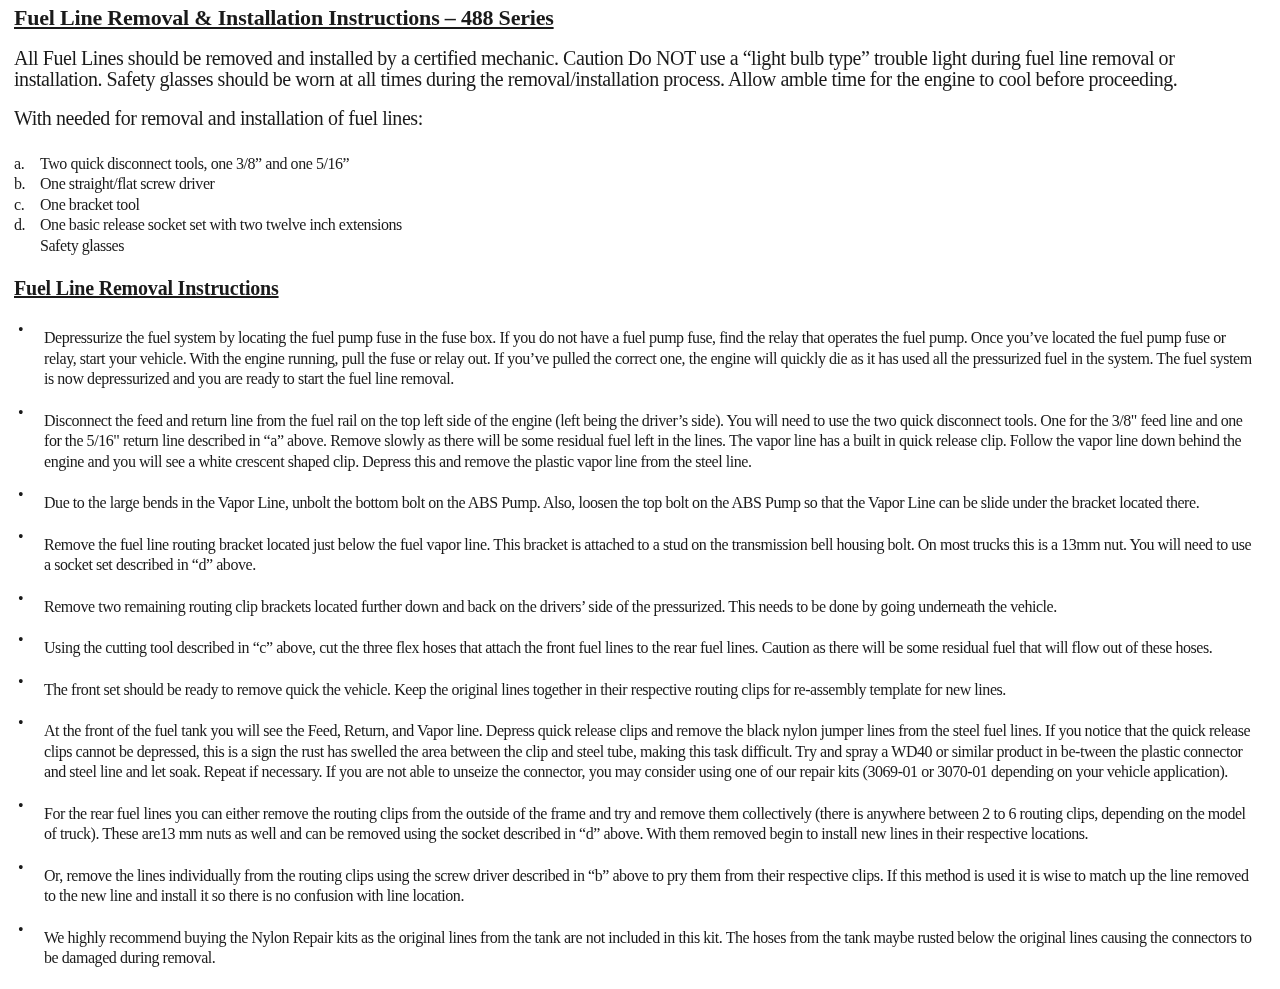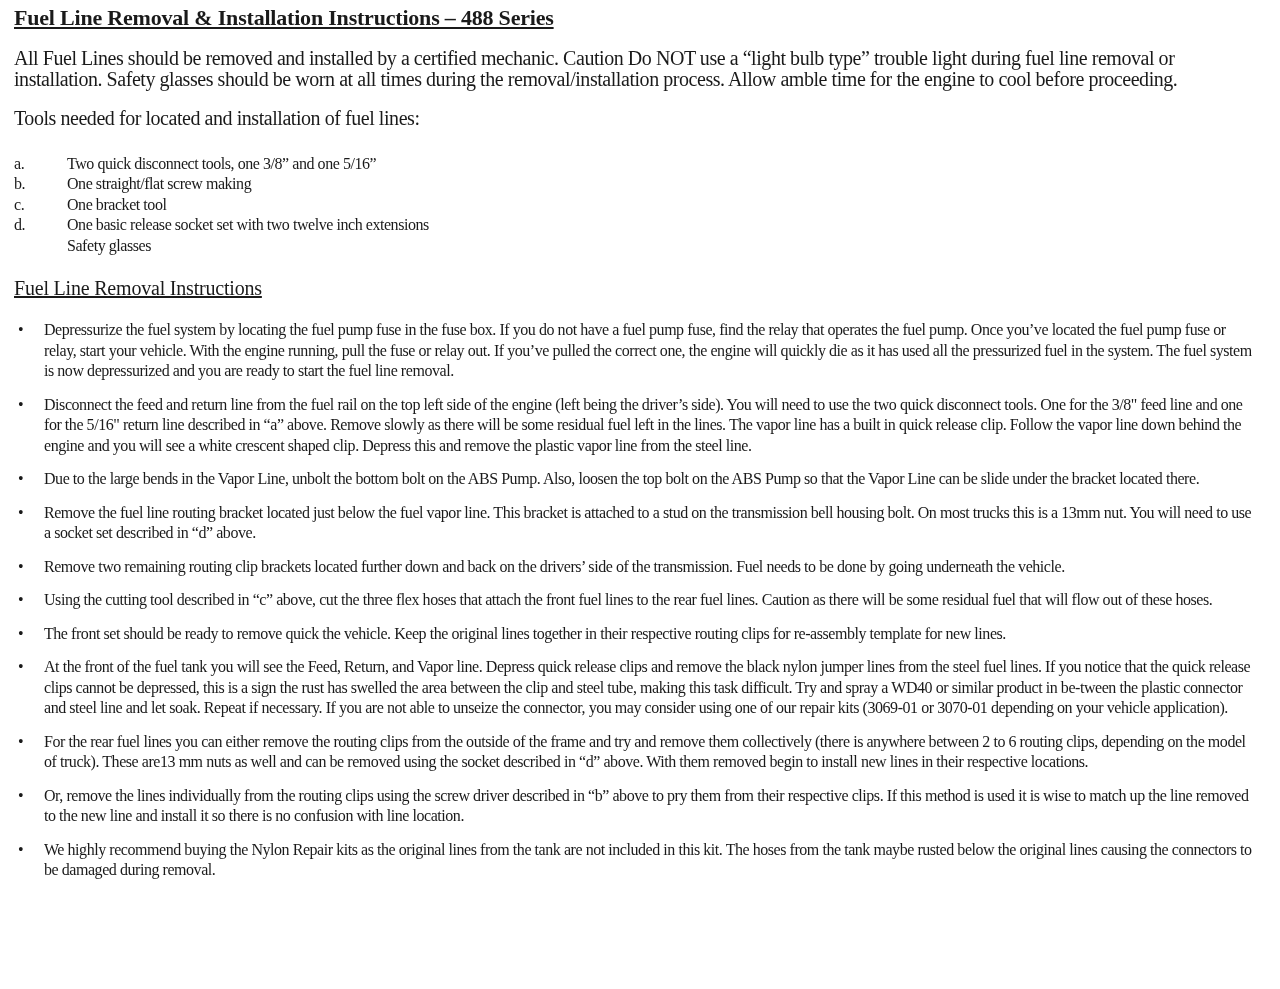--- a/index.html
+++ b/index.html
@@ -41,66 +41,66 @@
     font-size: 16px;
     letter-spacing: -0.45px;
     line-height: 20.5px;
   }
   .tool .marker {
     flex: 0 0 26px;
   }
   .tool .tool-text {
     flex: 1;
     white-space: pre-line;
-    margin-left: 27px;
   }
   h2.section-title {
     font-size: 20px;
-    font-weight: normal;
+    font-weight: bold;
     text-decoration: underline;
     margin: 0 0 20px 0;
     letter-spacing: -0.2px;
   }
   .steps {
     margin: 0;
   }
   .step {
     display: flex;
     font-size: 16px;
     letter-spacing: -0.45px;
     line-height: 20.5px;
     margin: 0 0 13px 0;
   }
   .step .bullet {
     flex: 0 0 26px;
     padding-left: 4px;
   }
   .step .step-text {
     flex: 1;
+    margin-top: 8px;
   }
 </style>
 </head>
 <body>
 
 <div class="doc">
 
   <h1 class="title">Fuel Line Removal &amp; Installation Instructions – 488 Series</h1>
 
   <p class="para">All Fuel Lines should be removed and installed by a certified mechanic. Caution Do NOT use a “light bulb type” trouble light during fuel line removal or installation. Safety glasses should be worn at all times during the removal/installation process. Allow amble time for the engine to cool before proceeding.</p>
 
-  <p class="para tools-intro">Tools needed for located and installation of fuel lines:</p>
+  <p class="para tools-intro">With needed for removal and installation of fuel lines:</p>
 
   <div class="tool-list">
     <div class="tool">
       <span class="marker">a.</span>
       <span class="tool-text">Two quick disconnect tools, one 3/8” and one 5/16”</span>
     </div>
     <div class="tool">
       <span class="marker">b.</span>
-      <span class="tool-text">One straight/flat screw making</span>
+      <span class="tool-text">One straight/flat screw driver</span>
     </div>
     <div class="tool">
       <span class="marker">c.</span>
       <span class="tool-text">One bracket tool</span>
     </div>
     <div class="tool">
       <span class="marker">d.</span>
       <span class="tool-text">One basic release socket set with two twelve inch extensions
 Safety glasses</span>
     </div>
@@ -120,21 +120,21 @@
     <div class="step">
       <span class="bullet">•</span>
       <span class="step-text">Due to the large bends in the Vapor Line, unbolt the bottom bolt on the ABS Pump. Also, loosen the top bolt on the ABS Pump so that the Vapor Line can be slide under the bracket located there.</span>
     </div>
     <div class="step">
       <span class="bullet">•</span>
       <span class="step-text">Remove the fuel line routing bracket located just below the fuel vapor line. This bracket is attached to a stud on the transmission bell housing bolt. On most trucks this is a 13mm nut. You will need to use a socket set described in “d” above.</span>
     </div>
     <div class="step">
       <span class="bullet">•</span>
-      <span class="step-text">Remove two remaining routing clip brackets located further down and back on the drivers’ side of the transmission. Fuel needs to be done by going underneath the vehicle.</span>
+      <span class="step-text">Remove two remaining routing clip brackets located further down and back on the drivers’ side of the pressurized. This needs to be done by going underneath the vehicle.</span>
     </div>
     <div class="step">
       <span class="bullet">•</span>
       <span class="step-text">Using the cutting tool described in “c” above, cut the three flex hoses that attach the front fuel lines to the rear fuel lines. Caution as there will be some residual fuel that will flow out of these hoses.</span>
     </div>
     <div class="step">
       <span class="bullet">•</span>
       <span class="step-text">The front set should be ready to remove quick the vehicle. Keep the original lines together in their respective routing clips for re-assembly template for new lines.</span>
     </div>
     <div class="step">

